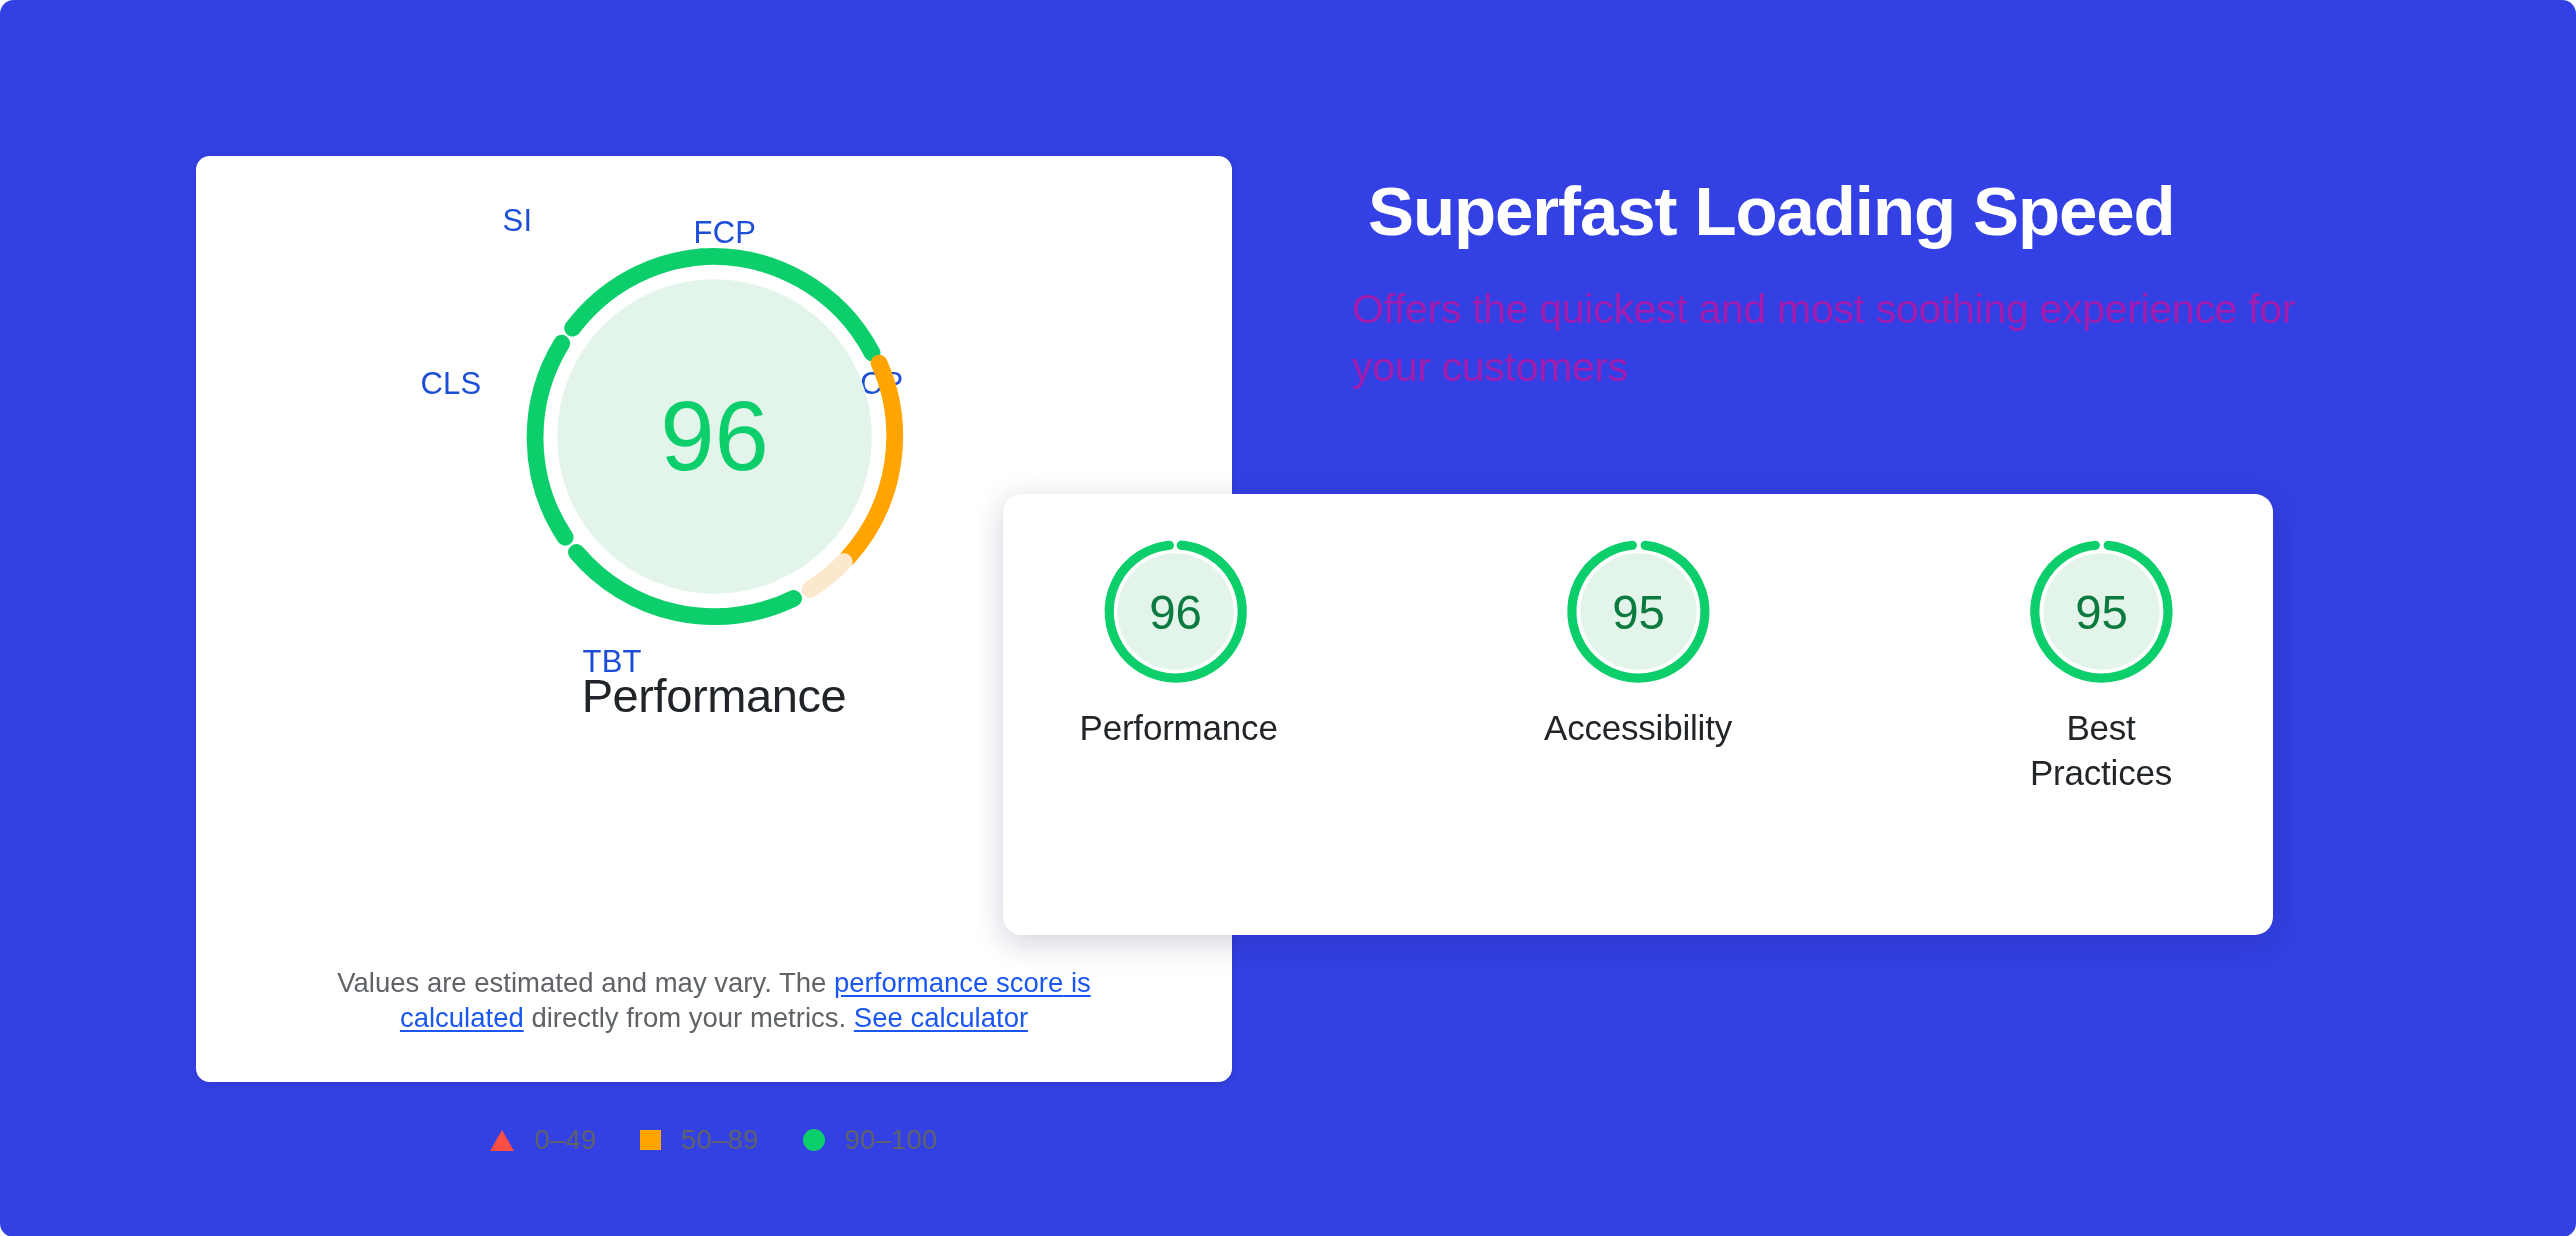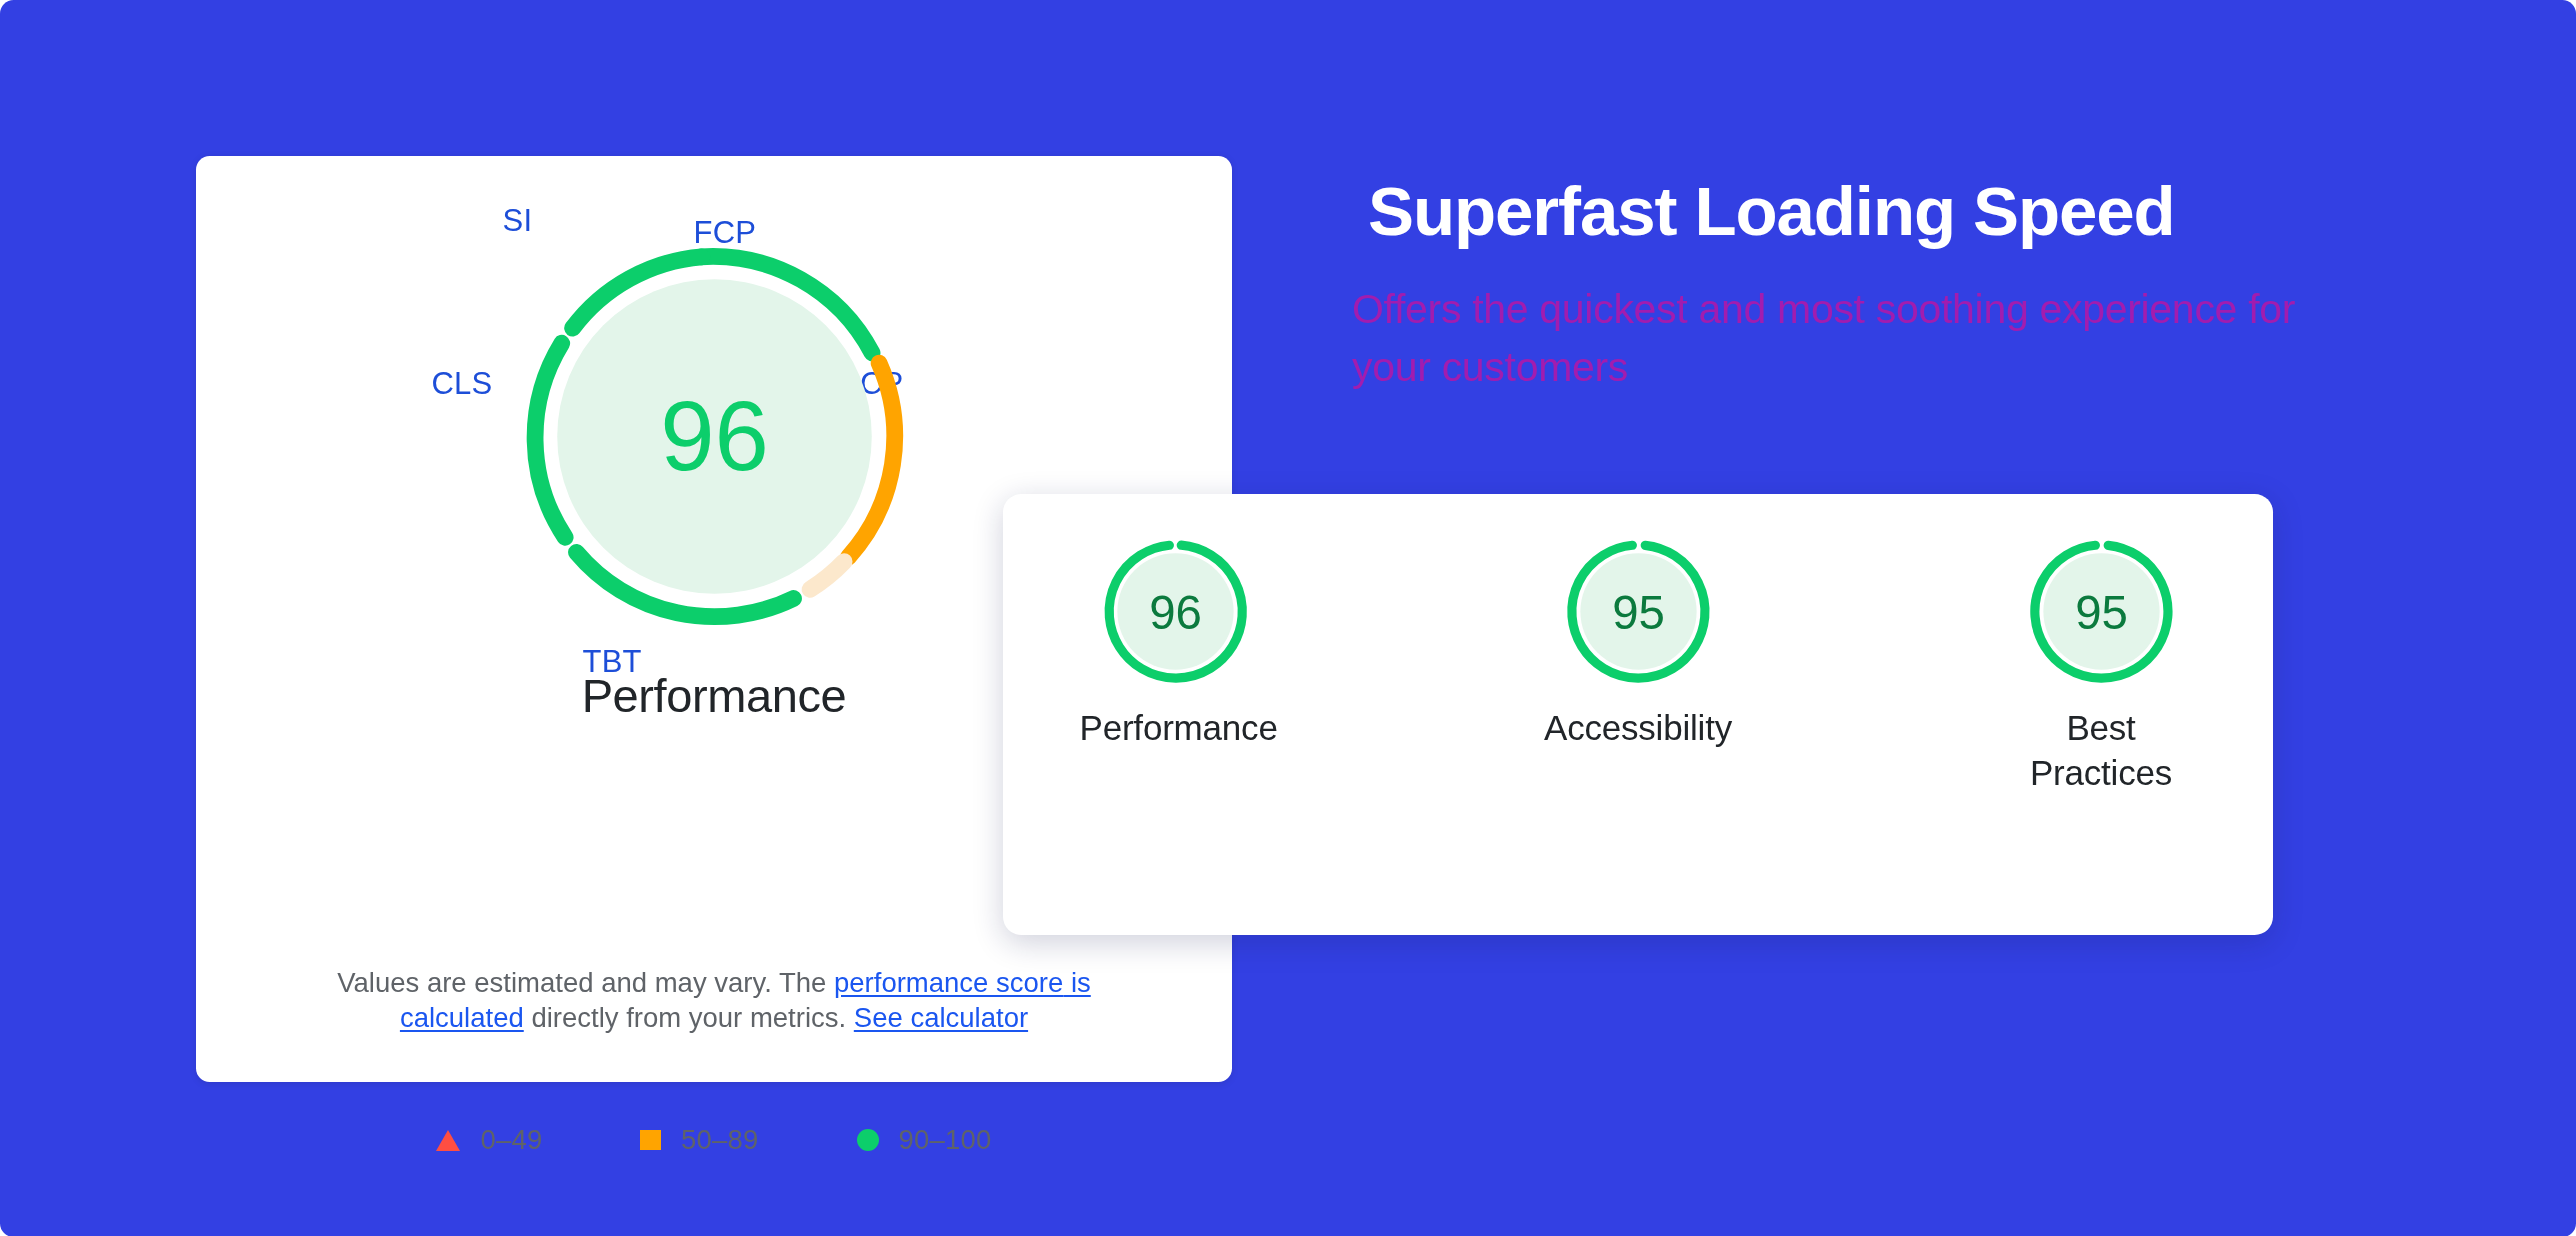--- a/index.html
+++ b/index.html
@@ -64,21 +64,21 @@
     font-family: Liberation Sans, sans-serif;
     font-size: 31px;
     color: #1d4ed8;
     white-space: nowrap;
     letter-spacing: 0.2px;
   }
   .ml-si  { left: 86px;  top: 0px; }
   .ml-fcp { left: 277px;  top: 0px; margin-top: 12px; }
   .ml-lcp { left: 426px;  top: 163px; }
   .ml-tbt { left: 166px;  top: 441px; }
-  .ml-cls { left: 15px;    top: 163px; }
+  .ml-cls { left: 4px;    top: 163px; }
 
   .gauge-title {
     position: absolute;
     left: 0;
     top: 465px;
     width: 595px;
     text-align: center;
     font-size: 47px;
     color: #212529;
     font-family: "Liberation Sans", sans-serif;
@@ -109,21 +109,21 @@
   
   .legend {
     position: absolute;
     left: 50%;
     transform: translateX(-50%);
     top: 968px;
     width: 900px;
     display: flex;
     justify-content: center;
     align-items: center;
-    gap: 98px;
+    gap: 44px;
   }
   .legend-item {
     display: flex;
     align-items: center;
     gap: 20px;
   }
   .legend-text {
     font-size: 27.5px;
     color: #5f6368;
     font-family: "Liberation Sans", sans-serif;

